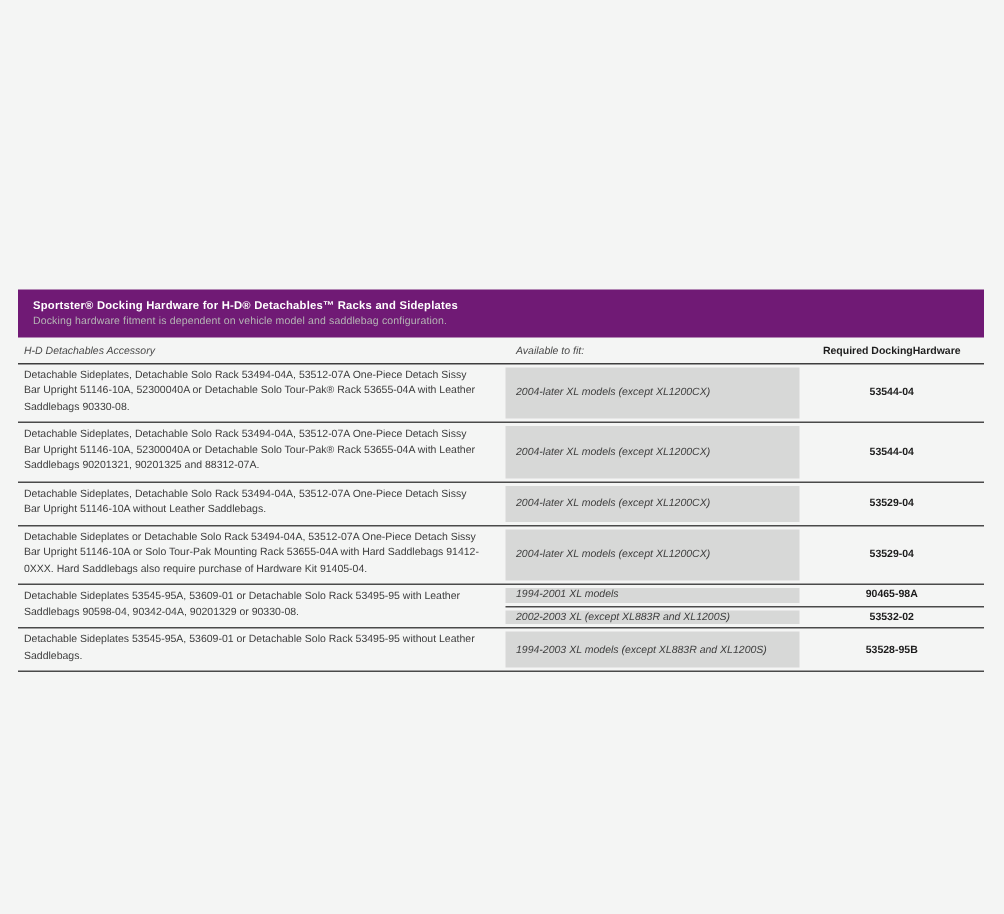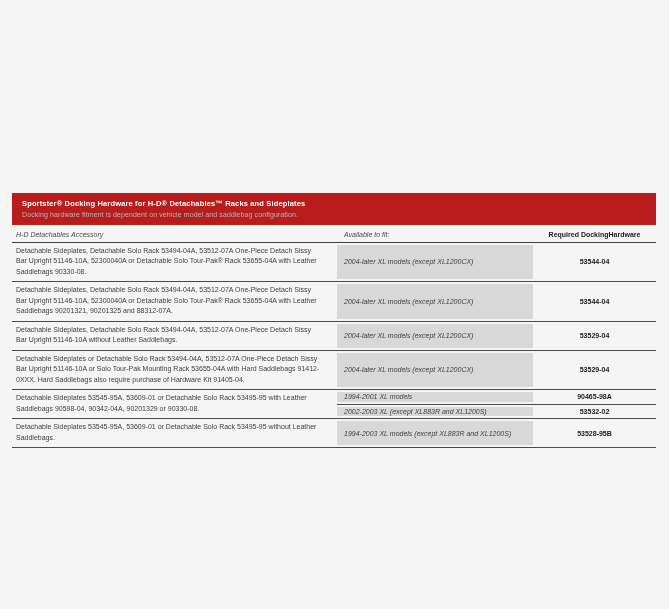--- a/index.html
+++ b/index.html
@@ -5,21 +5,21 @@
   html, body { margin: 0; padding: 0; }
   body {
     width: 669px; height: 609px;
     background: #f4f5f4;
     font-family: "Liberation Sans", "DejaVu Sans", sans-serif;
     -webkit-font-smoothing: antialiased;
   }
   .page { position: relative; width: 669px; height: 609px; background: #f4f5f4; overflow: hidden; }
   .sheet { position: absolute; left: 12px; top: 193px; width: 644px; }
 
-  .black-bar { background: #b91c1c; padding: 6px 10px 7px 10px; }
+  .black-bar { background: #701a75; padding: 6px 10px 7px 10px; }
   .bar-title { font-size: 7.5px; font-weight: 700; color: #ffffff; letter-spacing: 0.15px; }
   .bar-subtitle { font-size: 7px; color: #b5b5b5; margin-top: 2.5px; letter-spacing: 0.1px; }
 
   .thead {
     display: flex; align-items: flex-end;
     margin-top: 6px; padding-bottom: 4px;
     border-bottom: 1px solid #3e3e3e;
     font-size: 7px; color: #4a4a4a;
   }
   .th { box-sizing: border-box; }

